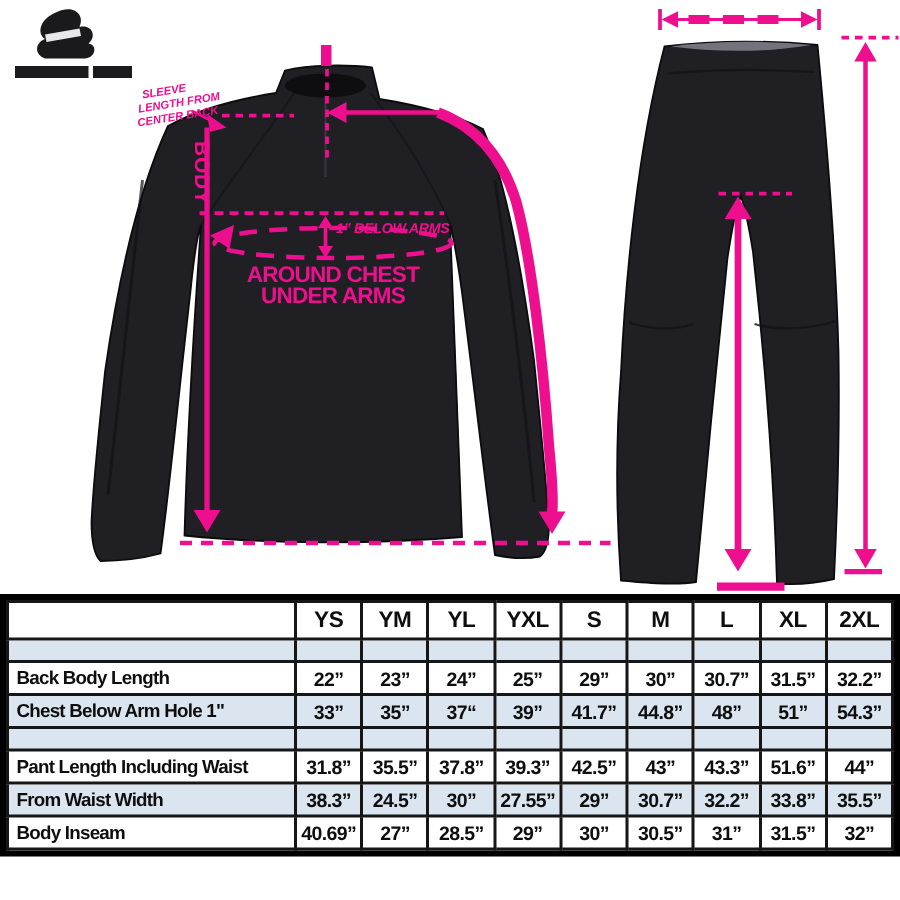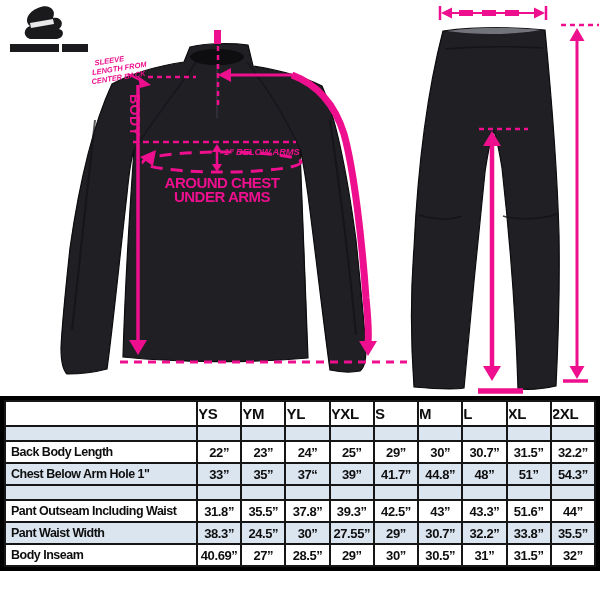--- a/index.html
+++ b/index.html
@@ -14,21 +14,21 @@
     position:absolute;left:0;top:396px;width:600px;box-sizing:border-box;
     border:4px solid #000;background:#fff;
   }
   table.size-chart{
     width:100%;border-collapse:collapse;table-layout:fixed;
   }
   .size-chart th,.size-chart td{
     border:2px solid #161616;font-weight:bold;color:#0e0e0e;
     padding:0;overflow:hidden;white-space:nowrap;
   }
-  .size-chart th{font-size:15px;height:23px;text-align:left;letter-spacing:-0.3px;border-radius:10px;}
+  .size-chart th{font-size:15px;height:23px;text-align:center;letter-spacing:-0.3px;border-radius:10px;}
   .size-chart td{font-size:13px;height:20px;text-align:center;letter-spacing:-0.4px;}
   .size-chart td.lbl{text-align:left;padding-left:5px;font-size:12.5px;letter-spacing:-0.5px;margin-left:32px;}
   .size-chart tr.spacer td{height:13px;}
   .size-chart tr.alt{background:#dbe5f0;}
 </style>
 </head>
 <body>
 
 <div class="diagram">
 <svg width="600" height="397" viewBox="0 0 600 397" xmlns="http://www.w3.org/2000/svg">
@@ -181,33 +181,33 @@
       <td></td>
       <td></td>
       <td></td>
       <td></td>
       <td></td>
       <td></td>
       <td></td>
       <td></td>
     </tr>
     <tr>
-      <td class="lbl">Pant Outseam Including Waist</td>
+      <td class="lbl">Pant Length Including Waist</td>
       <td>31.8”</td>
       <td>35.5”</td>
       <td>37.8”</td>
       <td>39.3”</td>
       <td>42.5”</td>
       <td>43”</td>
       <td>43.3”</td>
       <td>51.6”</td>
       <td>44”</td>
     </tr>
     <tr class="alt">
-      <td class="lbl">Pant Waist Width</td>
+      <td class="lbl">From Waist Width</td>
       <td>38.3”</td>
       <td>24.5”</td>
       <td>30”</td>
       <td>27.55”</td>
       <td>29”</td>
       <td>30.7”</td>
       <td>32.2”</td>
       <td>33.8”</td>
       <td>35.5”</td>
     </tr>

